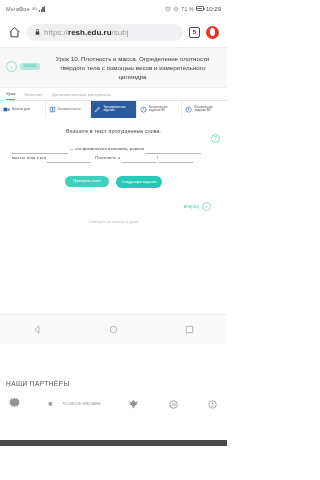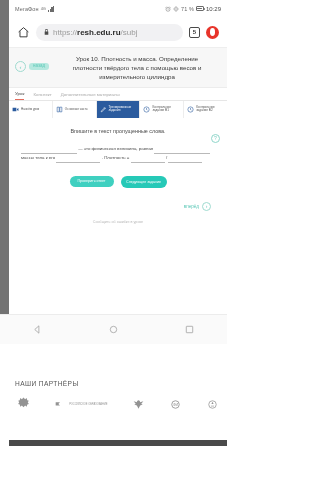--- a/index.html
+++ b/index.html
@@ -2,21 +2,21 @@
 <html><head>
 <meta charset="utf-8">
 <style>
   * { box-sizing: border-box; margin: 0; padding: 0; }
   html, body {
     width: 227px; height: 480px;
     font-family: "Liberation Sans", sans-serif;
     background: #ffffff;
     overflow: hidden;
   }
-  #app { width: 227px; height: 344px; position: relative; background:#737373;padding-left:9px; }
+  #app { width: 227px; height: 344px; position: relative; background:#b91c1c; }
 
   
   .statusbar {
     height: 17px; width: 100%;
     background: #ffffff;
     display: flex; align-items: center; justify-content: space-between;
     padding: 0 6px;
     font-size: 5.5px; color: #5a5a5a;
   }
   .sb-left { display:flex; align-items:center; gap:2px; }

